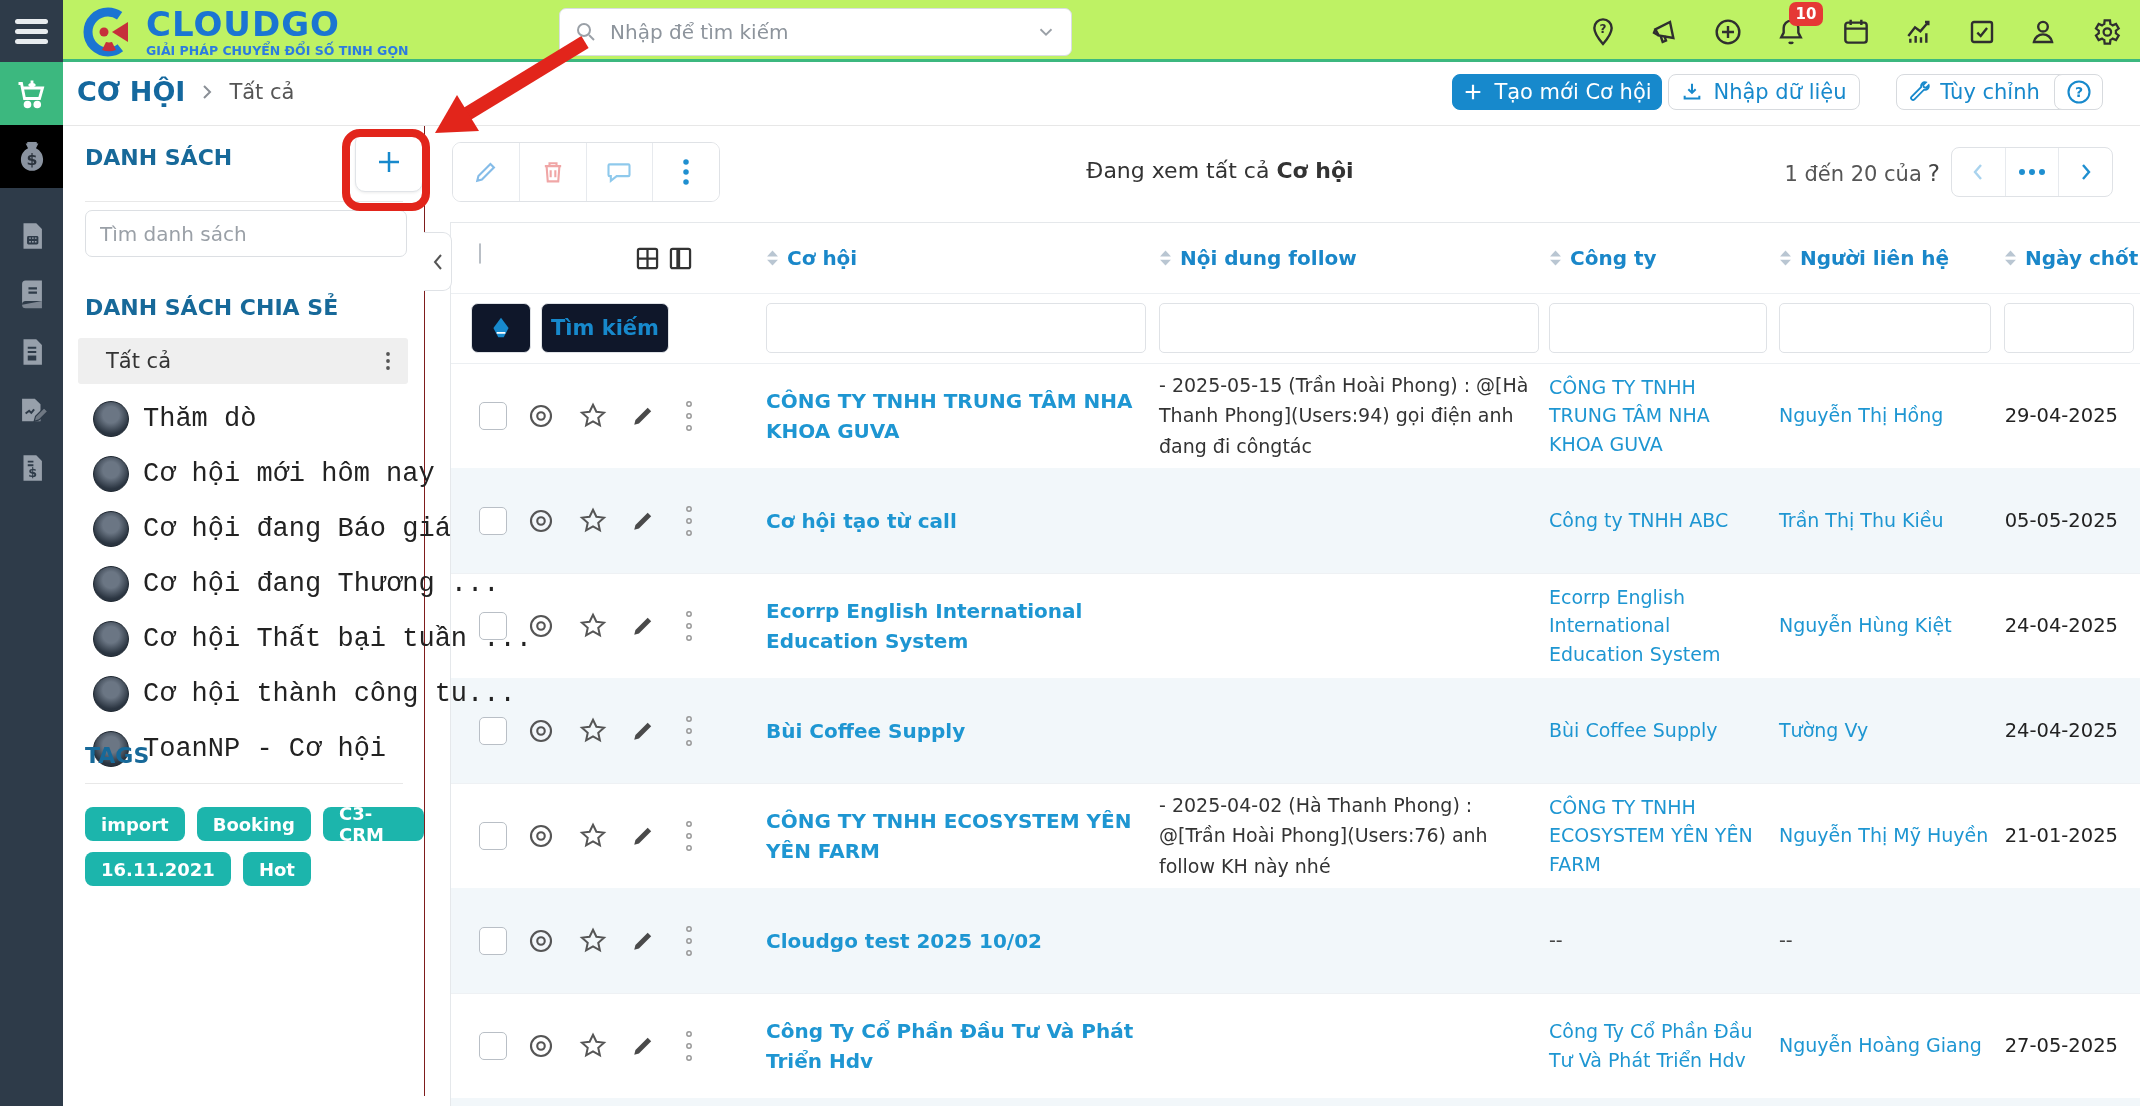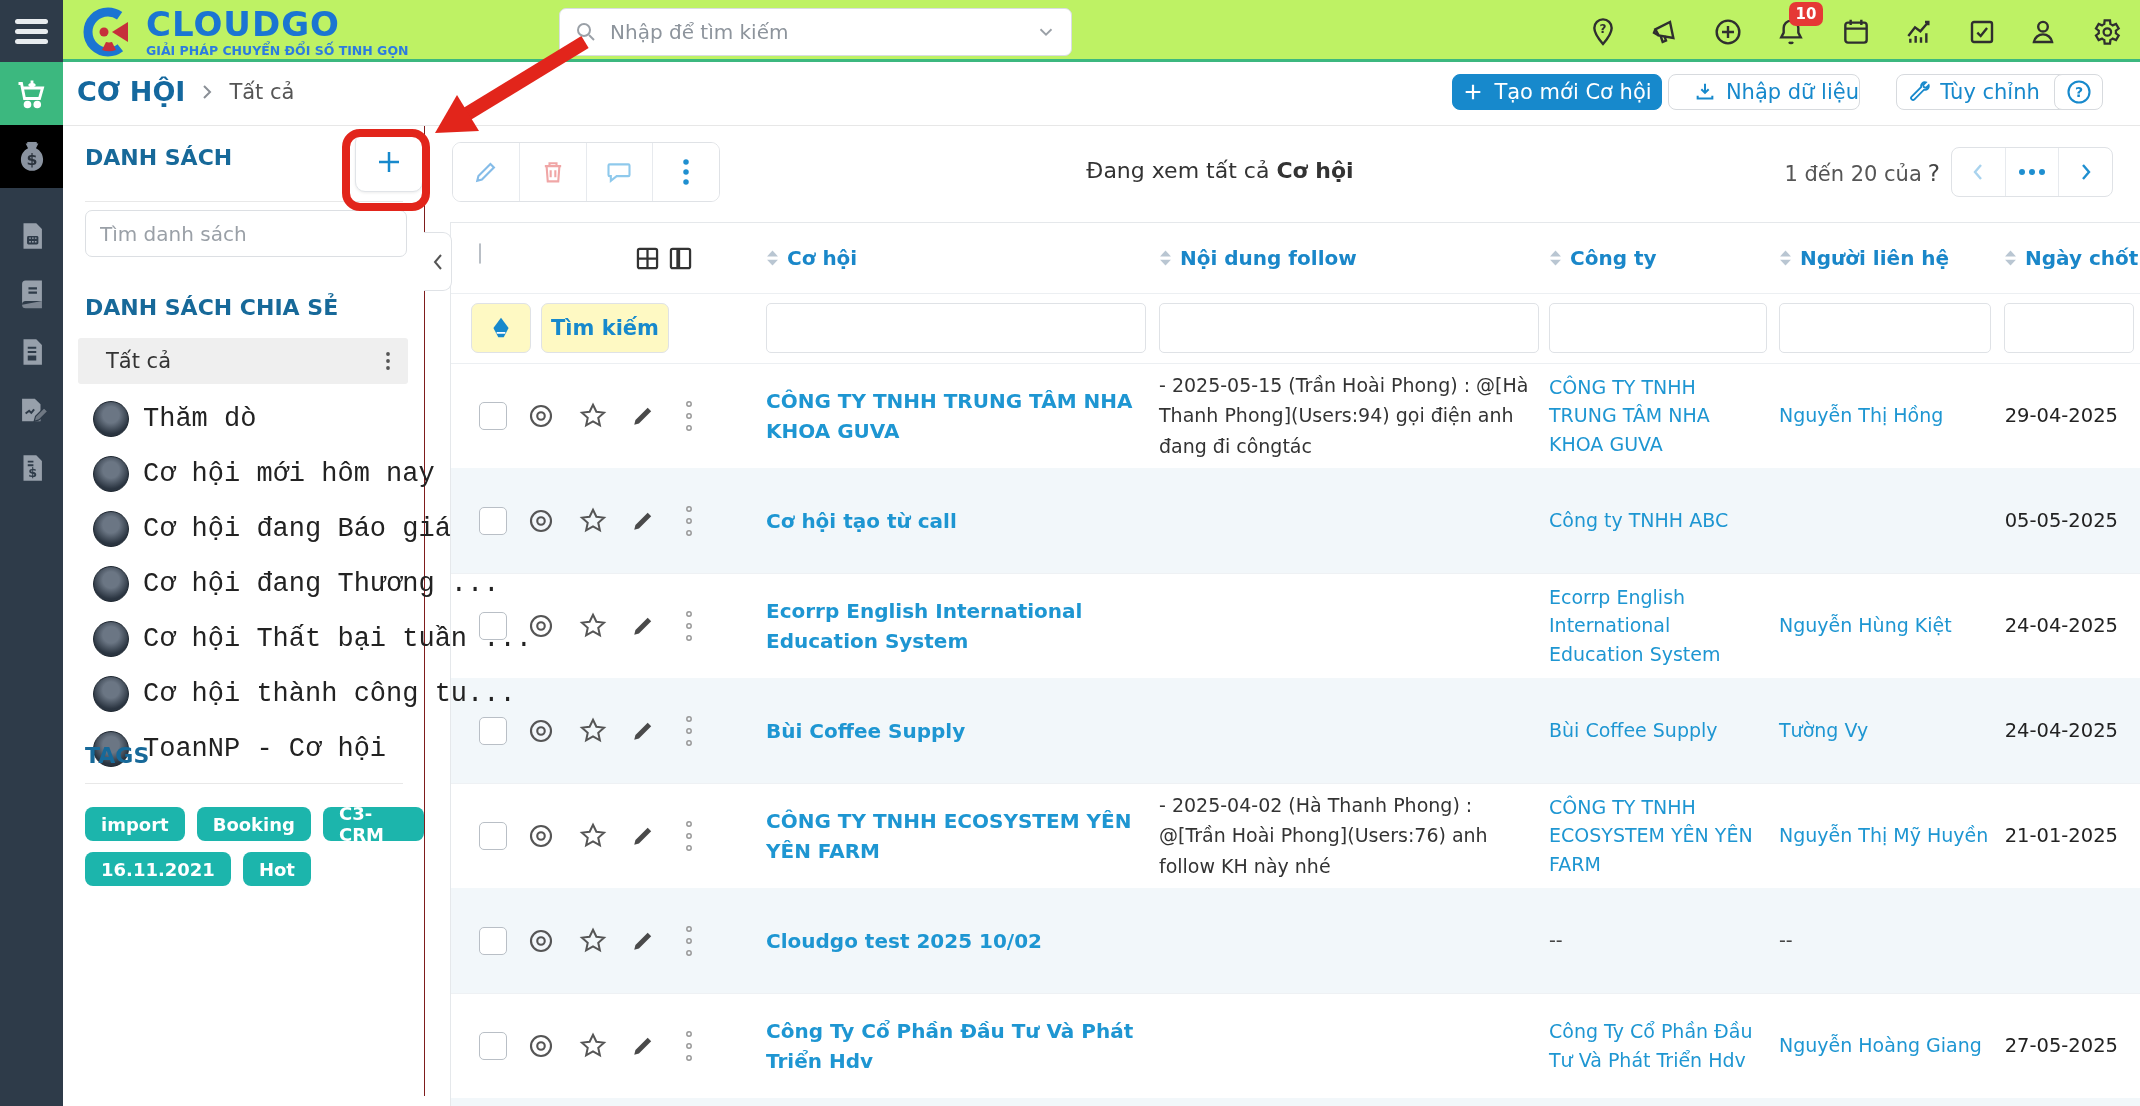--- a/index.html
+++ b/index.html
@@ -26,21 +26,21 @@
   .badge{position:absolute;left:1789px;top:2px;min-width:34px;height:24px;background:#e53935;color:#fff;font-size:15px;font-weight:bold;border-radius:7px;display:flex;align-items:center;justify-content:center;z-index:7;}
 
   
   .page-head{position:absolute;left:63px;top:62px;width:2077px;height:63px;background:#fff;border-bottom:1px solid #e7e7e7;z-index:4;}
   .crumb{position:absolute;left:14px;top:14px;display:flex;align-items:center;gap:14px;}
   .crumb .module{font-size:27px;font-weight:bold;color:#14689e;cursor:pointer;}
   .crumb .view{font-size:21px;color:#555;}
   .hbtn{position:absolute;top:12px;height:36px;border-radius:8px;display:flex;align-items:center;justify-content:center;gap:10px;font-size:21px;cursor:pointer;box-sizing:border-box;}
   .btn-primary{left:1389px;width:210px;background:#1789cc;color:#fff;border:1px solid #1789cc;}
   .btn-outline{background:#fff;border:1px solid #d7dade;color:#1789cc;}
-  .btn-import{left:1605px;width:192px;justify-content:flex-end;}
+  .btn-import{left:1605px;width:192px;}
   .btn-custom{left:1801px;width:184px;margin-left:32px;}
   .btn-help{left:1991px;width:49px;color:#1789cc;}
 
   
   .rail{position:absolute;left:0;top:62px;width:63px;height:1044px;background:#2e3b49;z-index:3;}
   .rail-item{position:absolute;left:0;width:63px;height:63px;display:flex;align-items:center;justify-content:center;cursor:pointer;}
   .rail-cart{top:0;background:#3cb87f;}
   .rail-money{top:63px;background:#000;}
 
   
@@ -75,21 +75,21 @@
   .pg-btn:last-child{border-right:none;}
   .pg-dots{display:flex;gap:4px;}
   .pg-dots i{width:6px;height:6px;border-radius:50%;background:#1f8fd0;}
 
   
   .table{position:absolute;left:450px;top:222px;width:1690px;height:884px;border-top:1px solid #e5e8eb;border-left:1px solid #e5e8eb;background:#fff;}
   .thead{position:absolute;left:0;top:0;width:1690px;height:70px;border-bottom:1px solid #eceff2;}
   .th{position:absolute;top:0;height:70px;display:flex;align-items:center;gap:8px;font-size:20px;font-weight:bold;color:#1a87c9;cursor:pointer;}
   .checkbox{width:28px;height:28px;border:1.5px solid #b9bfc6;border-radius:5px;background:#fff;cursor:pointer;box-sizing:border-box;}
   .filter-row{position:absolute;left:0;top:70px;width:1690px;height:70px;border-bottom:1px solid #eceff2;}
-  .f-btn{position:absolute;top:10px;height:50px;border:1px solid #dfe2e6;border-radius:7px;background:#fef9c3;display:flex;align-items:center;justify-content:center;cursor:pointer;box-sizing:border-box;}
+  .f-btn{position:absolute;top:10px;height:50px;border:1px solid #dfe2e6;border-radius:7px;background:#0f172a;display:flex;align-items:center;justify-content:center;cursor:pointer;box-sizing:border-box;}
   .f-input{position:absolute;top:10px;height:50px;border:1px solid #dfe2e6;border-radius:5px;box-sizing:border-box;font-size:19px;font-family:inherit;padding:0 10px;outline:none;}
   .trow{position:absolute;left:0;width:1690px;height:105px;border-bottom:1px solid #eef1f4;}
   .trow.alt{background:#f2f7fa;}
   .cell{position:absolute;top:0;height:100%;display:flex;align-items:center;}
   .rname{font-size:20px;font-weight:bold;color:#1e96d2;line-height:1.5;cursor:pointer;}
   .rfollow{font-size:19px;color:#333;line-height:1.6;}
   .rlink{font-size:19px;color:#1e96d2;line-height:1.5;cursor:pointer;}
   .rlink.muted{color:#444;cursor:default;}
   .rdate{font-size:19.5px;color:#222;width:100%;text-align:right;}
   .ricon{position:absolute;top:0;height:100%;display:flex;align-items:center;cursor:pointer;}
@@ -554,20 +554,23 @@
         </span>
       <span class="cell" style="left:315px;width:380px;">
           <span class="rname">Cơ hội tạo từ call</span>
         </span>
       <span class="cell" style="left:708px;width:380px;">
           <span class="rfollow"></span>
         </span>
       <span class="cell" style="left:1098px;width:218px;">
           <span class="rlink">Công ty TNHH ABC</span>
         </span>
+      <span class="cell" style="left:1328px;width:212px;">
+          <span class="rlink">Trần Thị Thu Kiều</span>
+        </span>
       <span class="cell" style="left:1505px;width:162px;">
           <span class="rdate">05-05-2025</span>
         </span>
     </div>
 
     <div class="trow" style="top:350px;">
       <span class="cell" style="left:28px;">
           <span class="checkbox"></span>
         </span>
       <span class="ricon" style="left:75px;">

